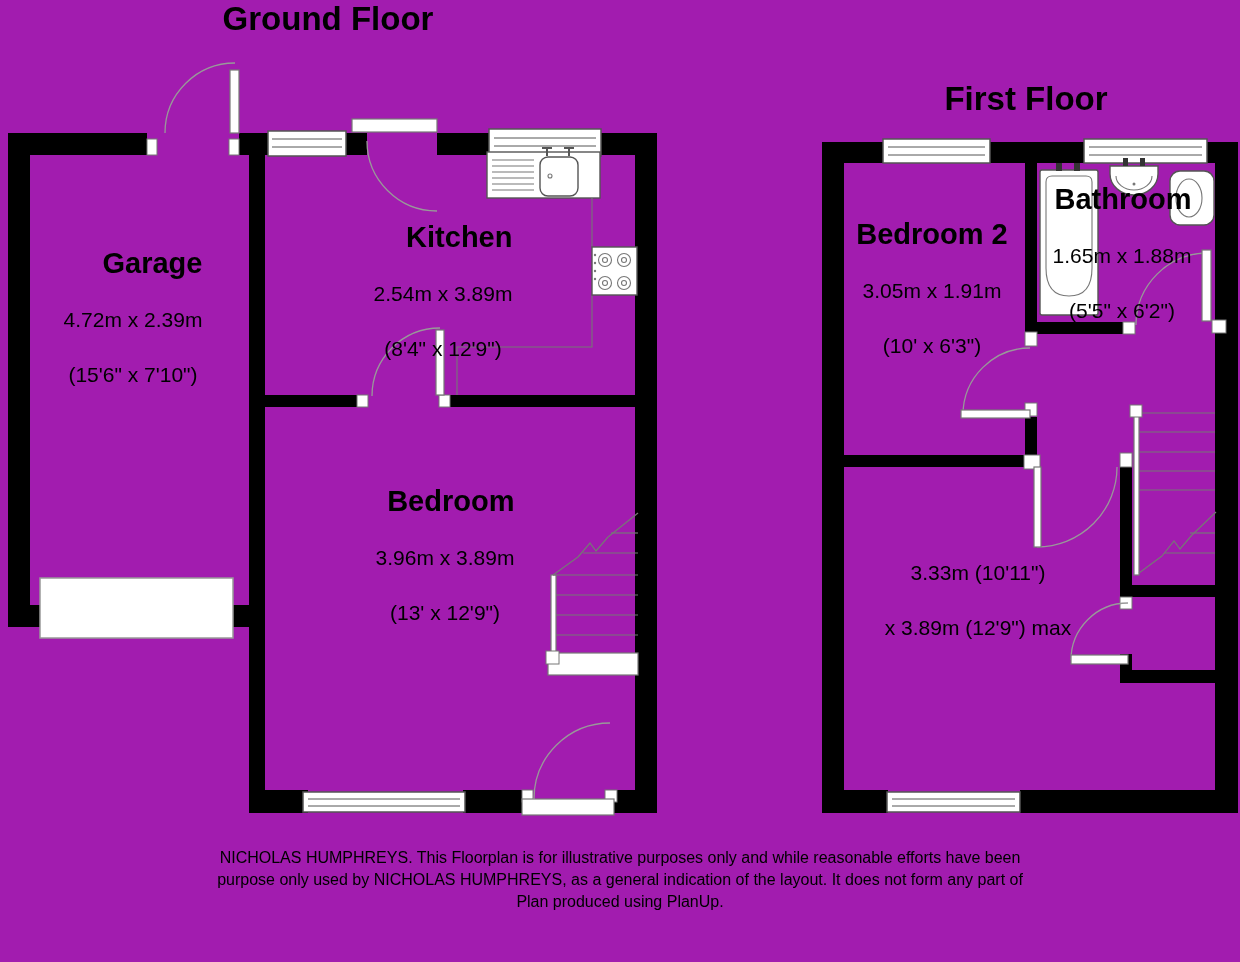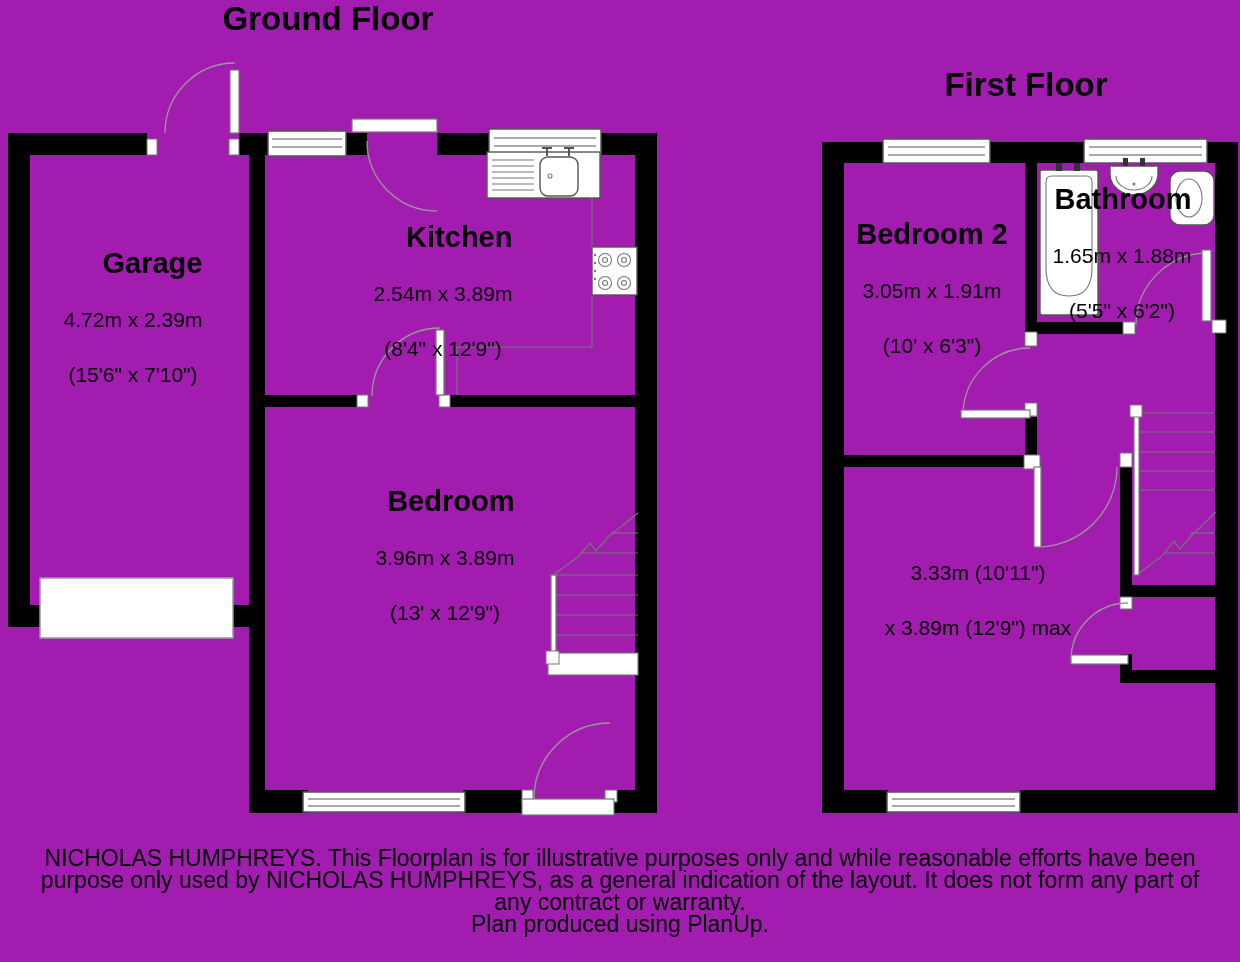--- a/index.html
+++ b/index.html
@@ -19,21 +19,21 @@
   }
   .room-label{
     position:absolute;
     transform:translateX(-50%);
     text-align:center;white-space:nowrap;
   }
   .room-name{font-size:29px;font-weight:bold;line-height:30px;text-align:right;}
   .room-dim{font-size:21px;line-height:26px;margin-top:29px;}
   .disclaimer{
     position:absolute;left:0;top:847px;width:1240px;
-    text-align:center;font-size:23px;line-height:22px;
+    text-align:center;font-size:16px;line-height:22px;
   }
   .wall{fill:#000;stroke:none;}
   .jamb{fill:#fff;stroke:#777;stroke-width:1;}
   .winbox{fill:#fff;stroke:#555;stroke-width:1.5;}
   .winline{stroke:#555;stroke-width:1;}
   .leaf{fill:#fff;stroke:#777;stroke-width:1.2;}
   .arc{fill:none;stroke:#999;stroke-width:1.3;}
   .fix{fill:#fff;stroke:#555;stroke-width:1.4;}
   .fixthin{fill:none;stroke:#777;stroke-width:1.1;}
   .tap{fill:#333;stroke:none;}
@@ -252,21 +252,21 @@
       <line x1="1192" y1="535" x2="1216" y2="512"></line>
       <line x1="1190" y1="533" x2="1215" y2="533"></line>
       <line x1="1164" y1="553" x2="1215" y2="553"></line>
       <rect class="jamb" x="1130" y="405" width="12" height="12"></rect>
     </g>
   </g>
 </svg>
 
   <div class="floor-title" style="left:328px;top:0px;">Ground Floor</div>
 
-  <div class="floor-title" style="left:1026px;top:66px;">First Floor</div>
+  <div class="floor-title" style="left:1026px;top:80px;">First Floor</div>
 
   <div class="room-label" style="left:133px;top:248px;">
     <div class="room-name">Garage</div>
     <div class="room-dim">4.72m x 2.39m</div>
     <div class="room-dim">(15'6" x 7'10")</div>
   </div>
 
   <div class="room-label" style="left:443px;top:222px;">
     <div class="room-name">Kitchen</div>
     <div class="room-dim">2.54m x 3.89m</div>
@@ -292,17 +292,16 @@
   </div>
 
   <div class="room-label" style="left:978px;top:531px;">
     <div class="room-dim">3.33m (10'11")</div>
     <div class="room-dim">x 3.89m (12'9") max</div>
   </div>
 
   <div class="disclaimer">
     <div>NICHOLAS HUMPHREYS. This Floorplan is for illustrative purposes only and while reasonable efforts have been</div>
     <div>purpose only used by NICHOLAS HUMPHREYS, as a general indication of the layout. It does not form any part of</div>
-    <div>any contract or warranty.</div>
     <div>Plan produced using PlanUp.</div>
   </div>
 
 </div>
 
 </body></html>

